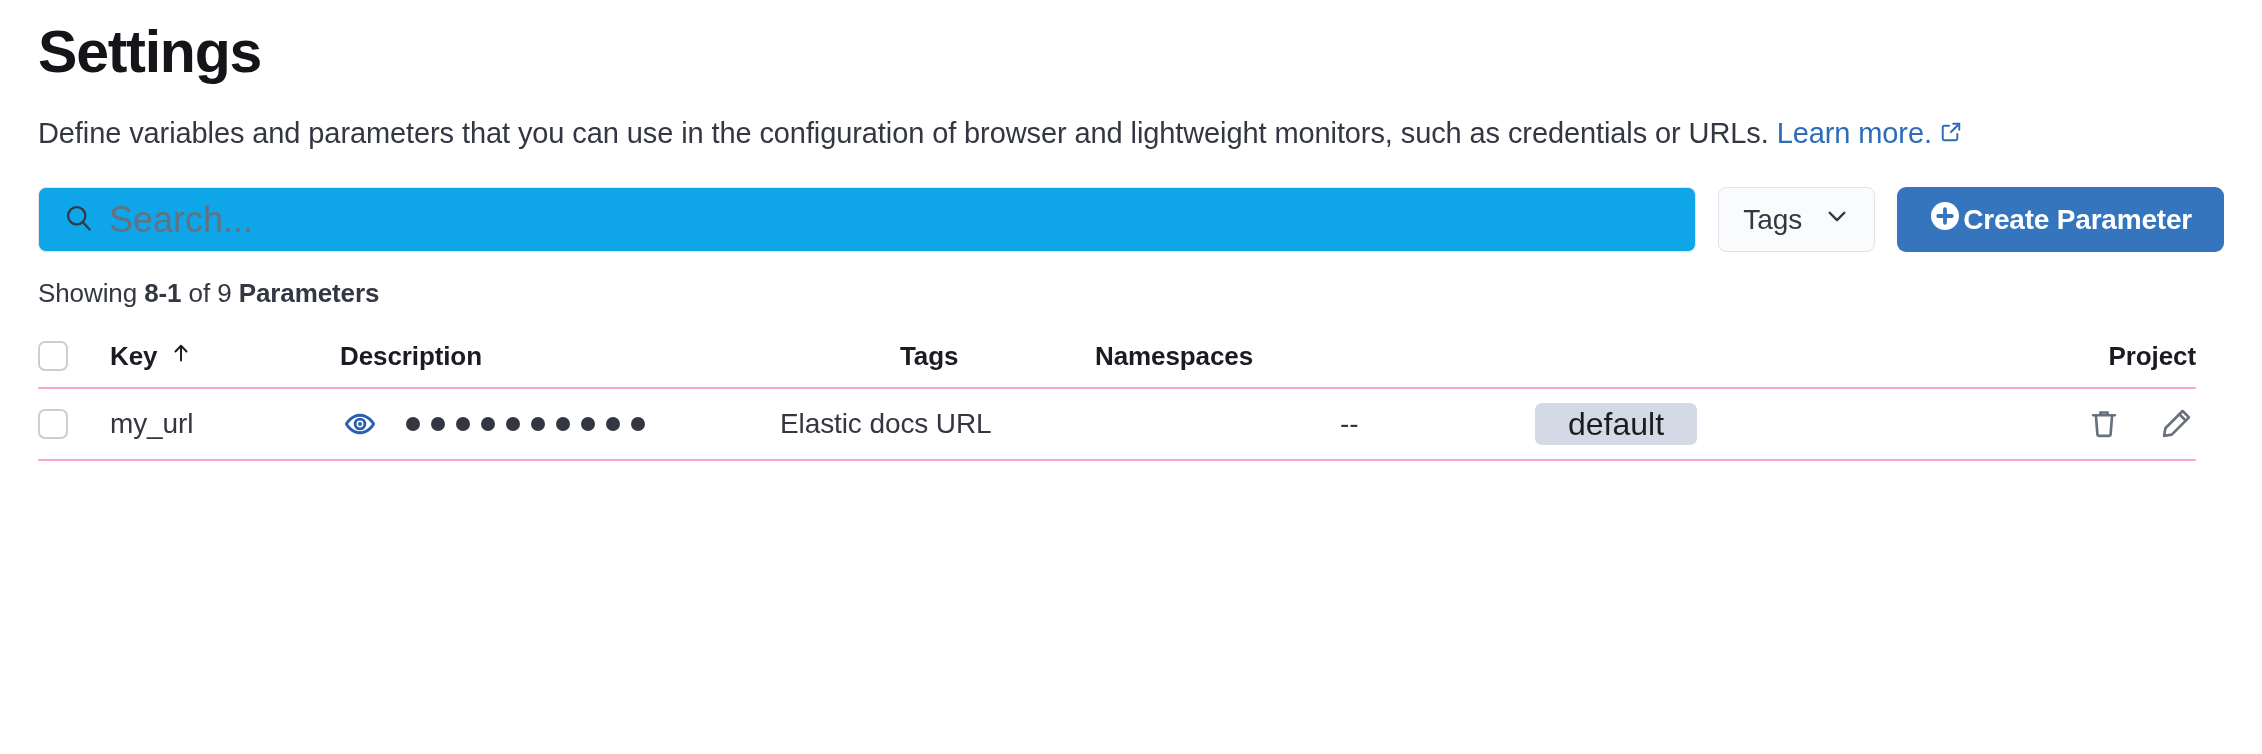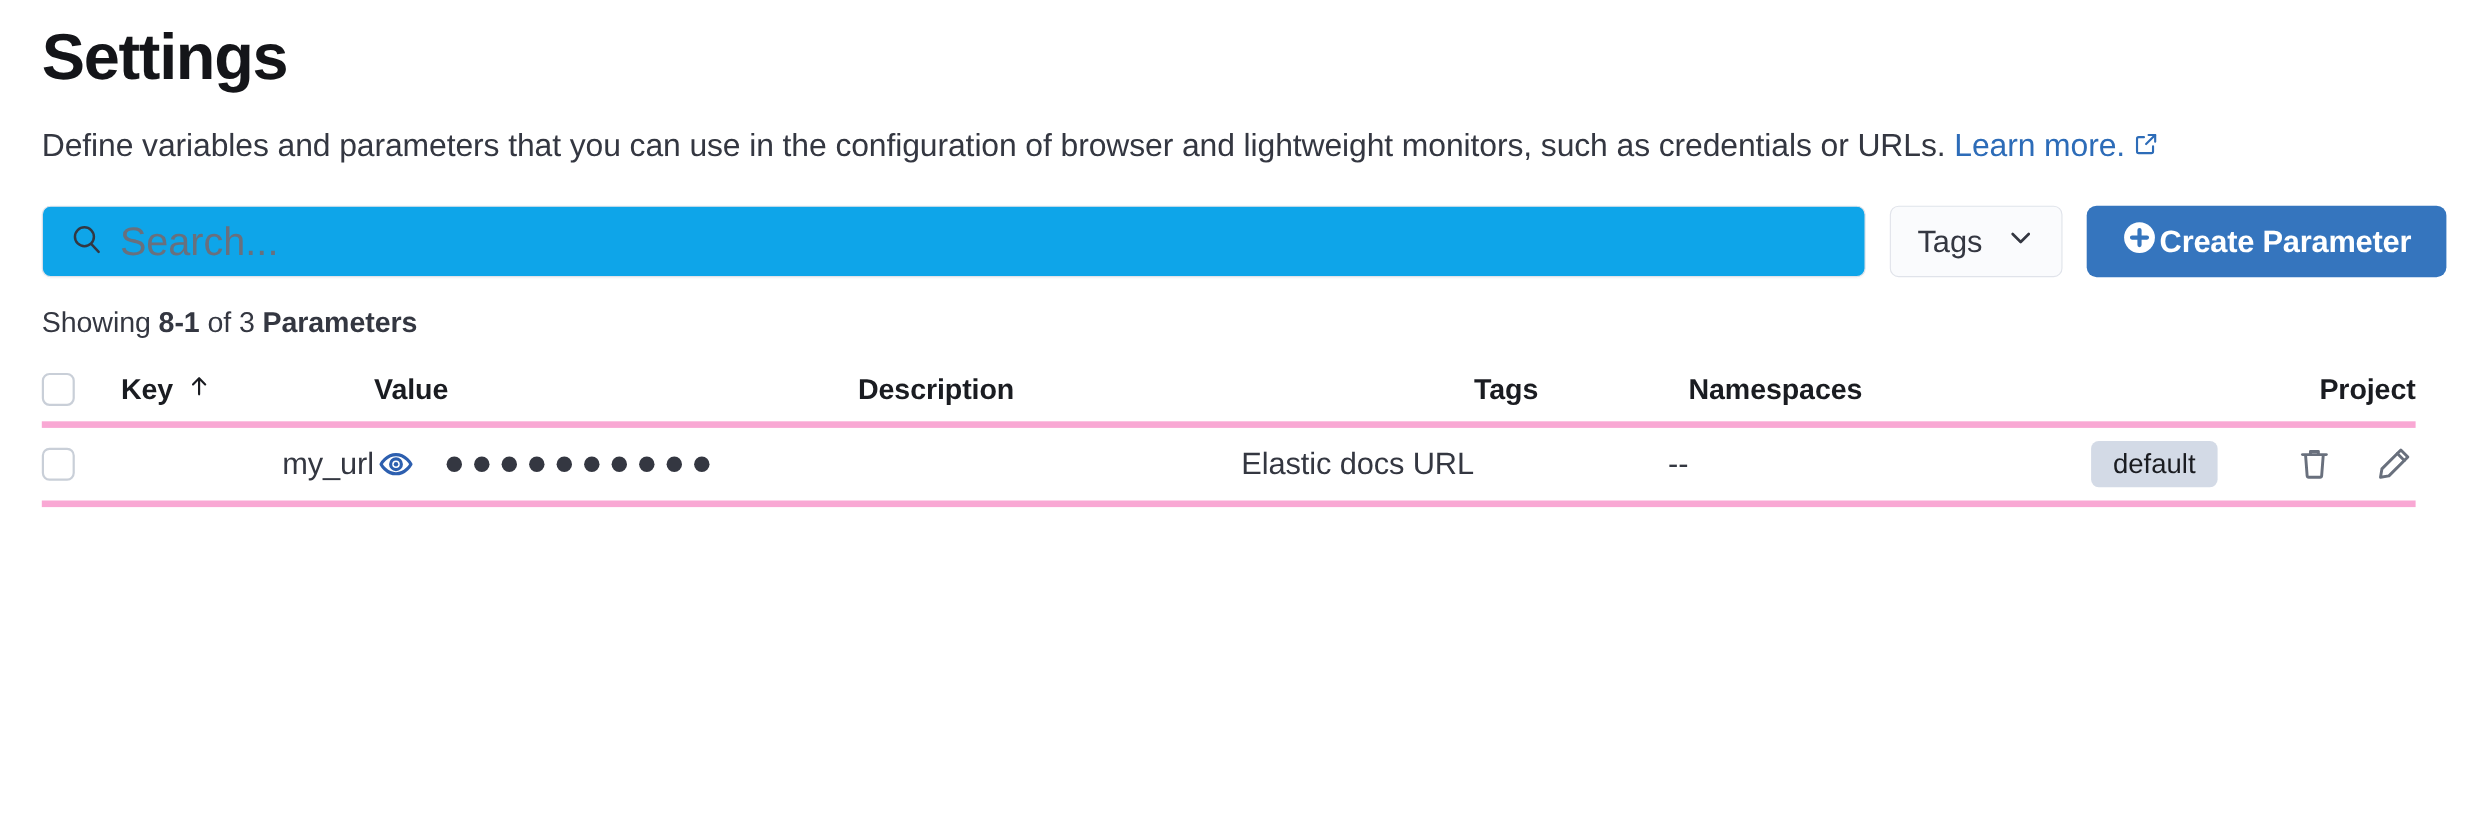--- a/index.html
+++ b/index.html
@@ -185,24 +185,23 @@
   .table {
     margin-top: 16px;
     padding-left: 14px;
     padding-right: 14px;
     width: calc(100% - 28px);
     box-sizing: border-box;
   }
   .trow {
     display: flex;
     align-items: center;
-    border-bottom: 6px solid #f9a8d4;
+    border-bottom: 2px solid #f9a8d4;
     height: 64px;
     box-sizing: border-box;
-    text-align: right;
   }
   .trow.body { height: 72px; }
 
   .c-check  { width: 52px;  flex: 0 0 52px; display:flex; align-items:center; }
   .c-key    { width: 250px; flex: 0 0 250px; padding-left: 20px; box-sizing: border-box;}
   .c-value  { width: 440px; flex: 0 0 440px; display: flex; align-items: center; gap: 26px; }
   .c-desc   { width: 560px; flex: 0 0 560px; }
   .c-tags   { width: 195px; flex: 0 0 195px; }
   .c-ns     { flex: 1 1 auto; }
   .c-actions{ width: 180px; flex: 0 0 180px; display: flex; align-items: center; justify-content: flex-end; gap: 32px; }
@@ -243,25 +242,25 @@
     width: 14px;
     height: 14px;
     border-radius: 50%;
     background: #343741;
   }
 
   .badge {
     display: inline-flex;
     align-items: center;
     height: 42px;
-    padding: 0 20px;
+    padding: 0 33px;
     border-radius: 7px;
     background: #d3dae6;
     color: #1a1c21;
-    font-size: 25px;
+    font-size: 32px;
     font-weight: 400;
   }
 
   .icon-btn {
     display: inline-flex;
     align-items: center;
     justify-content: center;
     width: 40px;
     height: 40px;
     cursor: pointer;
@@ -313,39 +312,36 @@
         <svg width="32" height="32" viewBox="0 0 16 16" fill="none">
           <circle cx="8" cy="8" r="7" fill="#ffffff"></circle>
           <path d="M8 4.6v6.8M4.6 8h6.8" stroke="#3575be" stroke-width="1.9" stroke-linecap="round"></path>
         </svg>
       </span>
       <span>Create Parameter</span>
     </button>
   </div>
 
   <div class="showing">
-    <span>Showing </span><b>8-1</b><span> of 3 </span><b>Parameters</b>
+    <span>Showing </span><b>8-1</b><span> of 9 </span><b>Parameters</b>
   </div>
 
   <div class="table">
 
     <div class="trow header">
       <div class="c-check">
         <span class="checkbox"></span>
       </div>
       <div class="c-key th">
         <span>Key</span>
         <span>
           <svg width="24" height="24" viewBox="0 0 16 16" fill="none">
             <path d="M8 13V3.4M4.3 7L8 3.2 11.7 7" stroke="#1a1c21" stroke-width="1.3" stroke-linecap="round" stroke-linejoin="round"></path>
           </svg>
         </span>
-      </div>
-      <div class="c-value th">
-        <span>Value</span>
       </div>
       <div class="c-desc th">
         <span>Description</span>
       </div>
       <div class="c-tags th">
         <span>Tags</span>
       </div>
       <div class="c-ns th">
         <span>Namespaces</span>
       </div>

